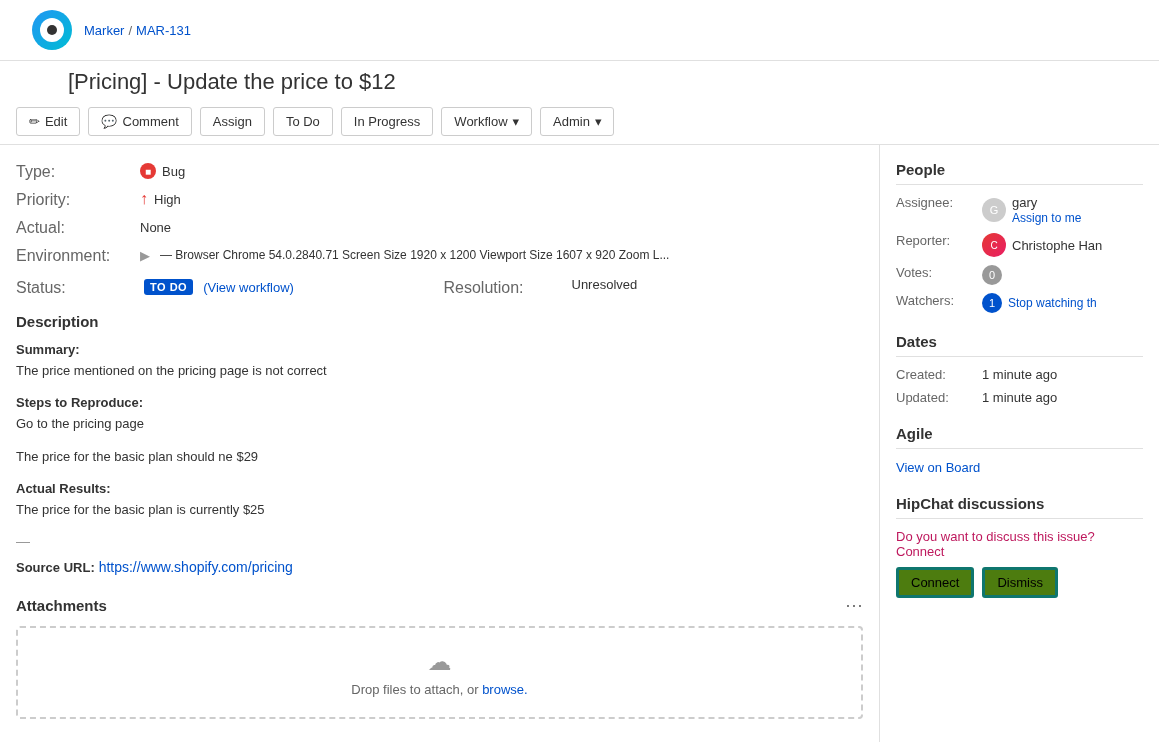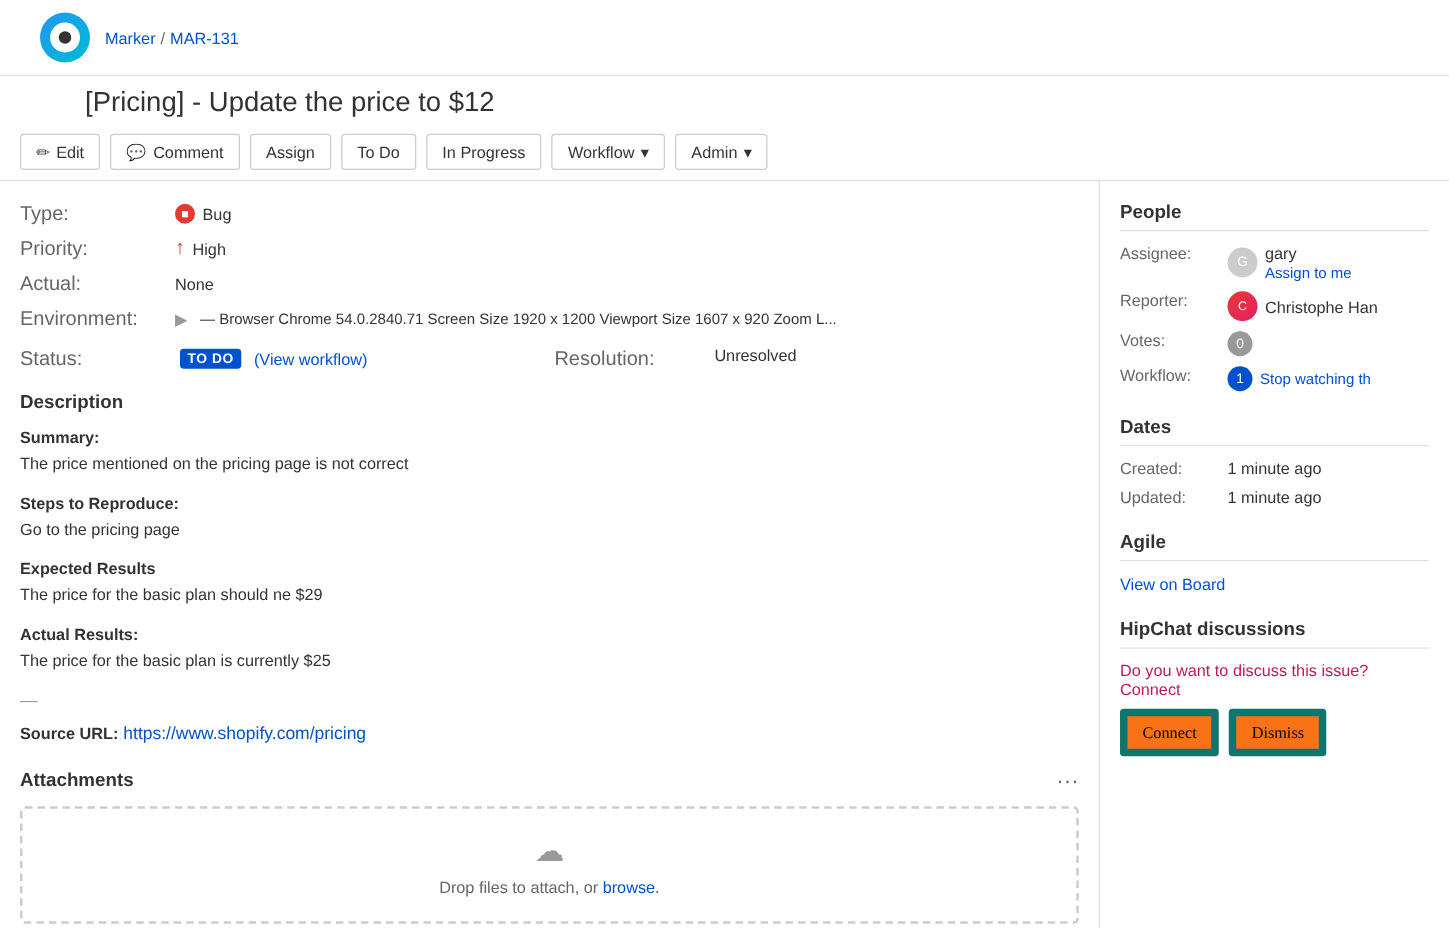--- a/index.html
+++ b/index.html
@@ -95,22 +95,22 @@
     }
     .watcher-badge {
       display: inline-flex; align-items: center; justify-content: center;
       width: 20px; height: 20px; background: #0052cc; border-radius: 50%; color: #fff; font-size: 11px;
     }
     .stop-watching { color: #0052cc; font-size: 12px; }
     .view-board { color: #0052cc; font-size: 13px; }
     .hipchat-text { font-size: 13px; color: #be185d; margin-bottom: 8px; }
     .hipchat-actions { display: flex; gap: 8px; }
     .hipchat-btn {
-      padding: 5px 12px; border: 6px solid #0f766e; border-radius: 3px;
-      background: #f97316; cursor: pointer; font-size: 13px; font-family: Liberation Serif, serif;
+      padding: 5px 12px; border: 3px solid #0f766e; border-radius: 3px;
+      background: #4d7c0f; cursor: pointer; font-size: 13px;
     }
     .env-expand { color: #999; margin-right: 4px; }
     .env-text { color: #333; font-size: 12px; }
   </style>
 </head>
 <body>
 
 <div class="header-bar">
   <div class="logo-circle">
     <div class="logo-inner">
@@ -197,21 +197,20 @@
         <div class="desc-block-label">Summary:</div>
         <div class="desc-block-text">The price mentioned on the pricing page is not correct</div>
       </div>
 
       <div class="desc-block">
         <div class="desc-block-label">Steps to Reproduce:</div>
         <div class="desc-block-text">Go to the pricing page</div>
       </div>
 
       <div class="desc-block">
-        <div class="desc-block-label">Expected Results</div>
         <div class="desc-block-text">The price for the basic plan should ne $29</div>
       </div>
 
       <div class="desc-block">
         <div class="desc-block-label">Actual Results:</div>
         <div class="desc-block-text">The price for the basic plan is currently $25</div>
       </div>
 
       <div class="divider-line">—</div>
 
@@ -261,21 +260,21 @@
       </div>
 
       <div class="sidebar-row">
         <span class="sidebar-label">Votes:</span>
         <div class="sidebar-value">
           <span class="vote-badge">0</span>
         </div>
       </div>
 
       <div class="sidebar-row">
-        <span class="sidebar-label">Workflow:</span>
+        <span class="sidebar-label">Watchers:</span>
         <div class="sidebar-value">
           <span class="watcher-badge">1</span>
           <a class="stop-watching">Stop watching th</a>
         </div>
       </div>
     </div>
 
     <div class="sidebar-section">
       <div class="sidebar-section-title">Dates</div>
 

